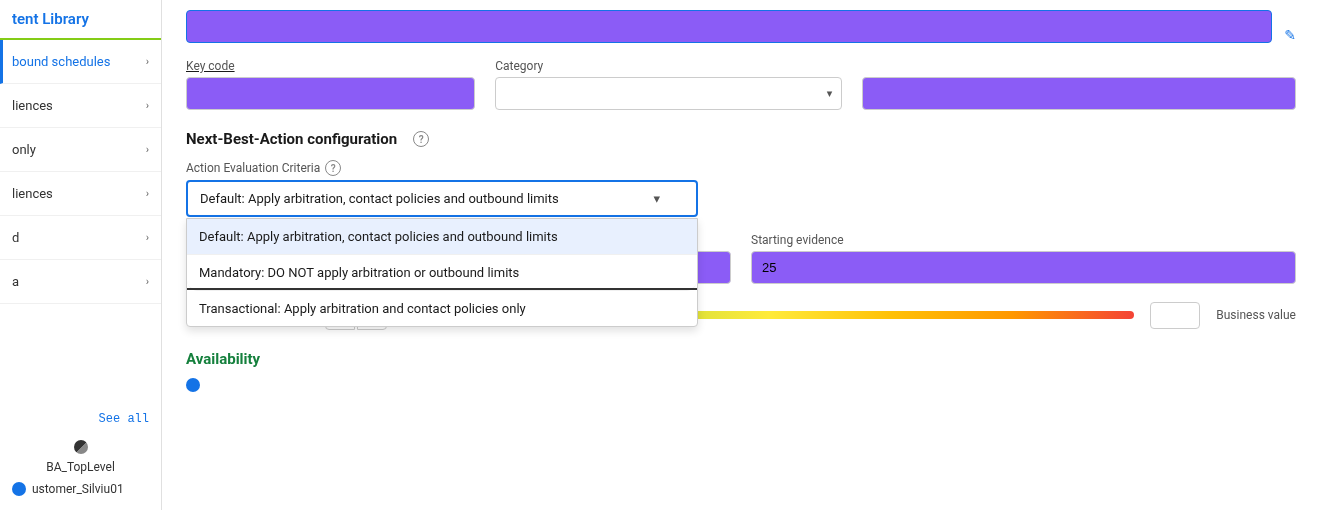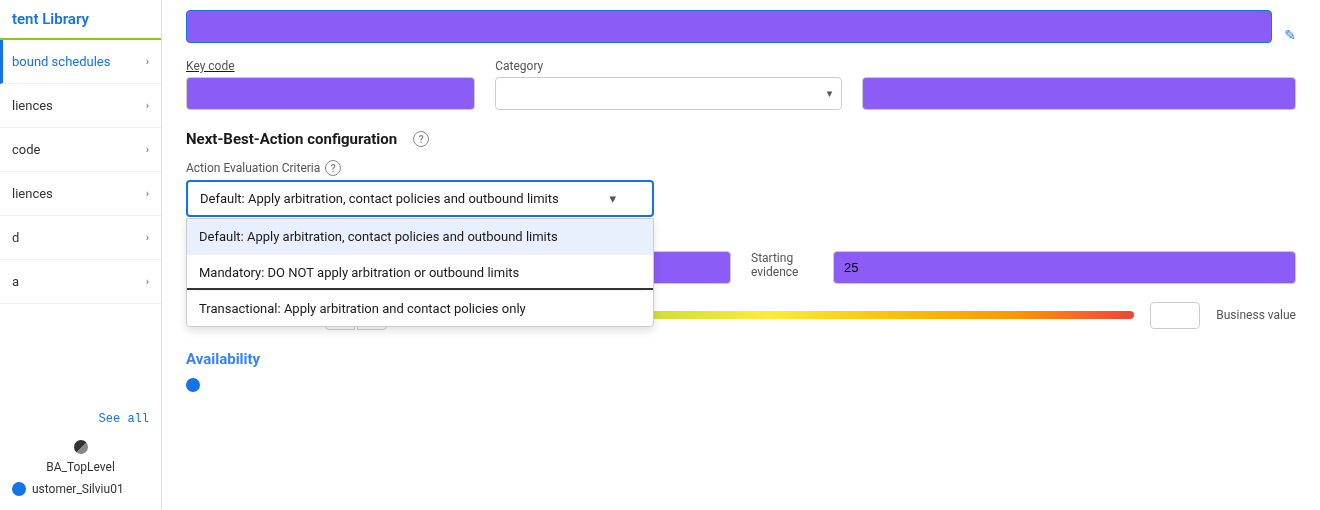--- a/index.html
+++ b/index.html
@@ -225,21 +225,21 @@
       font-size: 12px;
       color: #555;
       margin-bottom: 4px;
       display: flex;
       align-items: center;
       gap: 5px;
     }
 
     .dropdown-container {
       position: relative;
-      width: 468px;
+      width: 512px;
       margin-bottom: 0;
     }
 
     .dropdown-selected {
       border: 2px solid #1473e6;
       border-radius: 4px;
       padding: 9px 36px 9px 12px;
       font-size: 13px;
       cursor: pointer;
       background: #fff;
@@ -306,21 +306,21 @@
 
     .propensity-group {
       display: flex;
       flex-direction: column;
       gap: 4px;
       flex: 1;
     }
 
     .evidence-group {
       display: flex;
-      flex-direction: row;
+      flex-direction: column;
       gap: 4px;
       flex: 1;
     }
 
     
     .weighting-row {
       display: flex;
       align-items: center;
       gap: 16px;
       margin-top: 16px;
@@ -412,21 +412,21 @@
     }
 
     
     .availability-section {
       margin-top: 20px;
     }
 
     .availability-title {
       font-size: 15px;
       font-weight: 700;
-      color: #3b82f6;
+      color: #15803d;
       margin-bottom: 10px;
     }
 
     .availability-row {
       display: flex;
       align-items: center;
       gap: 8px;
     }
 
     .avail-dot {
@@ -447,21 +447,21 @@
 
   <div class="sidebar-item active">
     <span>bound schedules</span>
     <span class="chevron">›</span>
   </div>
   <div class="sidebar-item">
     <span>liences</span>
     <span class="chevron">›</span>
   </div>
   <div class="sidebar-item">
-    <span>code</span>
+    <span>only</span>
     <span class="chevron">›</span>
   </div>
   <div class="sidebar-item">
     <span>liences</span>
     <span class="chevron">›</span>
   </div>
   <div class="sidebar-item">
     <span>d</span>
     <span class="chevron">›</span>
   </div>

